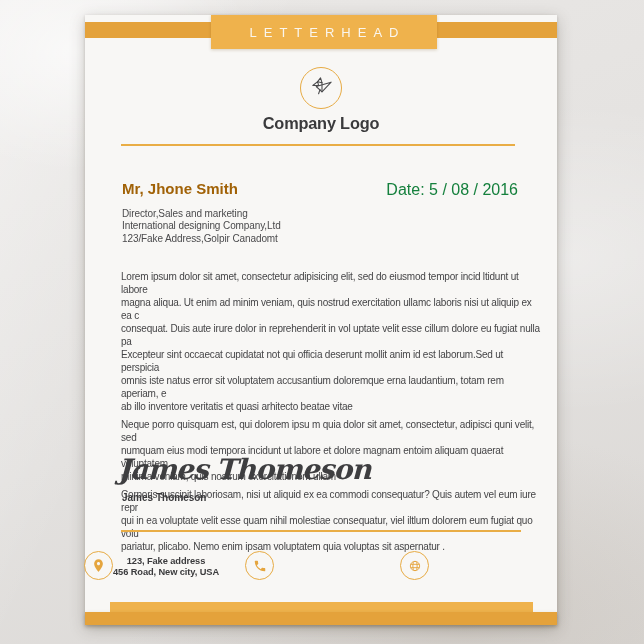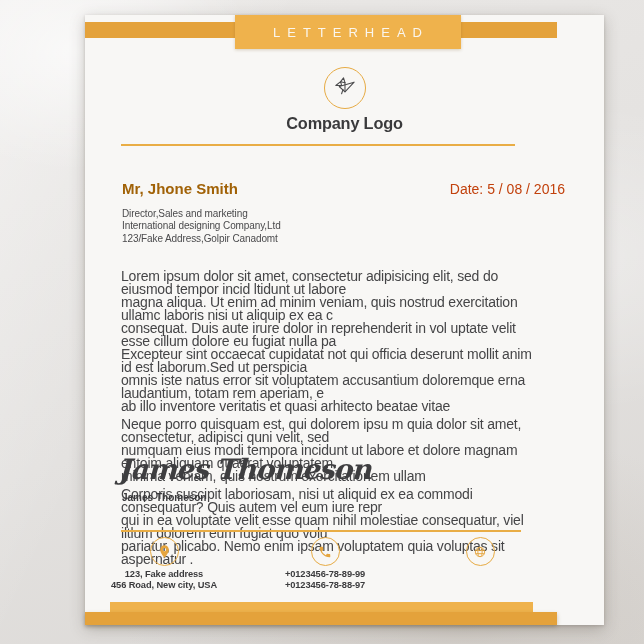--- a/index.html
+++ b/index.html
@@ -11,21 +11,21 @@
     background:
       radial-gradient(ellipse 300px 200px at 12% 8%, rgba(255,255,255,.65), transparent 60%),
       radial-gradient(ellipse 420px 260px at 88% 40%, rgba(255,255,255,.35), transparent 60%),
       linear-gradient(115deg, rgba(255,255,255,.45) 0%, transparent 32%),
       radial-gradient(ellipse 520px 300px at 72% 97%, rgba(188,180,170,.38), transparent 65%),
       radial-gradient(ellipse 200px 120px at 40% 75%, rgba(255,255,255,.25), transparent 70%),
       linear-gradient(160deg, #eae8e6, #e3e1df 55%, #dad7d4);
   }
 
   .page {
-    position:absolute; left:85px; top:15px; width:519px; height:610px;
+    position:absolute; left:85px; top:15px; width:472px; height:610px;
     background:#f8f7f5;
     box-shadow:0 4px 14px rgba(70,62,52,.28), 0 1px 3px rgba(70,62,52,.2);
   }
 
   .top-bar { position:absolute; left:0; top:7px; width:472px; height:16px; background:#e4a23b; }
   .banner-box {
     position:absolute; left:calc(50% + 3px); transform:translateX(-50%);
     top:0; width:226px; height:34px; background:#efb24c;
     display:flex; align-items:center; justify-content:center;
     box-shadow:0 1px 3px rgba(120,90,30,.25);
@@ -40,34 +40,34 @@
   .logo-caption {
     position:absolute; left:0; top:99px; width:100%; text-align:center;
     font-size:17px; font-weight:700; color:#3a3a3c; letter-spacing:-0.2px;
     transform:scaleX(.96);
   }
   .divider { position:absolute; height:2px; background:#e9ad45; }
   .divider.top { left:36px; top:129px; width:394px; }
   .divider.footer { left:36px; top:515px; width:400px; }
 
   .recipient-name { position:absolute; left:37px; top:165px; font-size:15px; font-weight:700; color:#a16207; }
-  .date-text { position:absolute; right:39px; top:166px; font-size:14px; color:#c2410c; }
+  .date-text { position:absolute; right:39px; top:166px; font-size:16px; color:#15803d; }
 
   .address { position:absolute; left:37px; top:193px; font-size:10px; line-height:12.3px;
     color:#4a4a4c; white-space:pre-line; letter-spacing:-0.1px; }
 
   .body-copy { position:absolute; left:36px; top:255px; width:420px; color:#454547; }
-  .body-copy p { font-size:14px; line-height:13px; letter-spacing:-0.2px; white-space:pre-line; margin-bottom:5px; }
+  .body-copy p { font-size:10px; line-height:13px; letter-spacing:-0.2px; white-space:pre-line; margin-bottom:5px; }
 
   .sig-script { position:absolute; left:35px; top:438px;
     font-family:"DejaVu Serif", serif; font-style:italic; font-weight:700;
     font-size:28px; color:#3e3e40; letter-spacing:-1px; transform:skewX(-4deg); }
   .sig-printed { position:absolute; left:37px; top:477px; font-size:10px; font-weight:700; color:#3a3a3c; }
 
-  .foot-col { position:absolute; top:522px; width:160px; display:flex; flex-direction:column; align-items:center; }
+  .foot-col { position:absolute; top:536px; width:160px; display:flex; flex-direction:row; align-items:center; }
   .foot-col .icon-circle {
     width:29px; height:29px; border:1.5px solid #e7ab44; border-radius:50%;
     display:flex; align-items:center; justify-content:center; margin-bottom:3px;
   }
   .foot-col .lines { font-size:9.3px; line-height:10.6px; font-weight:700; color:#3b3b3d;
     text-align:center; white-space:pre-line; letter-spacing:-0.1px; }
   .foot-col.c1 { left:-1px; }
   .foot-col.c2 { left:160px; }
   .foot-col.c3 { left:315px; }
 
@@ -136,22 +136,20 @@
       <div class="lines">123, Fake address
 456 Road, New city, USA</div>
     </div>
 
     <div class="foot-col c2">
       <div class="icon-circle">
         <svg width="14" height="14" viewBox="0 0 24 24" fill="#e5a53e">
           <path d="M6.62 10.79c1.44 2.83 3.76 5.14 6.59 6.59l2.2-2.2c.27-.27.67-.36 1.02-.24 1.12.37 2.33.57 3.57.57.55 0 1 .45 1 1V20c0 .55-.45 1-1 1-9.39 0-17-7.61-17-17 0-.55.45-1 1-1h3.5c.55 0 1 .45 1 1 0 1.25.2 2.45.57 3.57.11.35.03.74-.25 1.02l-2.2 2.2z"></path>
         </svg>
       </div>
-      <div class="lines">+0123456-78-89-99
-+0123456-78-88-97</div>
     </div>
 
     <div class="foot-col c3">
       <div class="icon-circle">
         <svg width="16" height="16" viewBox="0 0 24 24" fill="none" stroke="#e5a53e" stroke-width="1.4">
           <circle cx="12" cy="12" r="7"></circle>
           <ellipse cx="12" cy="12" rx="3.2" ry="7"></ellipse>
           <path d="M5.4 9.5 H18.6 M5.4 14.5 H18.6"></path>
         </svg>
       </div>

